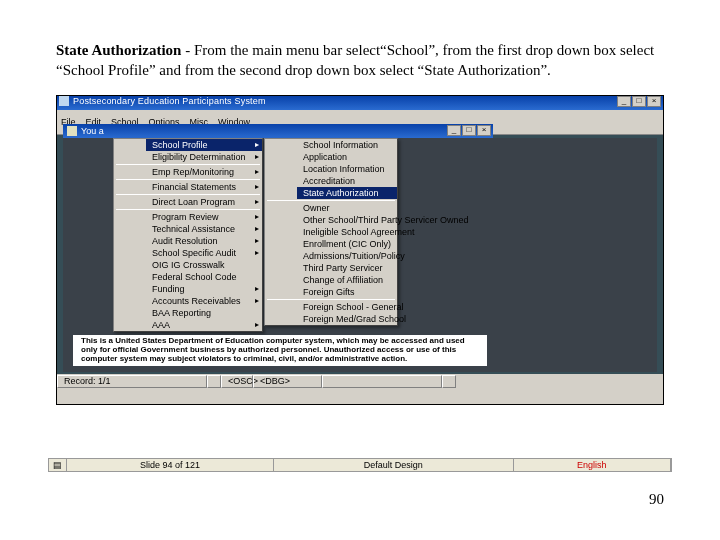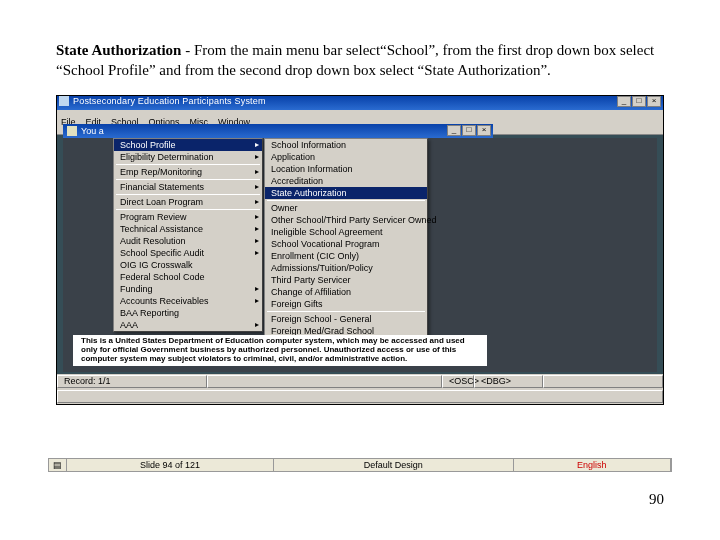--- a/index.html
+++ b/index.html
@@ -20,29 +20,29 @@
   .inner-window { position: absolute; top: 28px; left: 6px; right: 170px; height: 14px; background: linear-gradient(#0841a9,#2a6bd0); display: flex; align-items: center; color: #fff; }
   .inner-window .icon { width: 10px; height: 10px; background: #e0e0c0; margin: 0 4px; }
   .inner-window .title { flex: 1; font-size: 9px; }
   .inner-win-controls { display: flex; gap: 1px; margin-right: 2px; }
   .inner-win-controls span { width: 14px; height: 11px; background: #d4d0c8; border: 1px solid #808080; color:#000; font-size:8px; text-align:center; line-height:8px; }
 
   .dark-body { position: absolute; top: 42px; left: 6px; right: 6px; bottom: 32px; background: #3a4149; }
 
   .menu-panel { position: absolute; background: #d4d0c8; border: 1px solid #808080; border-right-color:#404040; border-bottom-color:#404040; box-shadow: 2px 2px 3px rgba(0,0,0,0.4); }
   .menu-left { top: 0; left: 50px; width: 150px; }
-  .menu-right { top: 0; left: 201px; width: 164px; }
-  .menu-item { padding: 1px 14px 1px 6px; font-size: 9px; color: #000; white-space: nowrap; position: relative; }
+  .menu-right { top: 0; left: 201px; width: 134px; }
+  .menu-item { padding: 1px 14px 1px 6px; font-size: 9px; color: #000; white-space: nowrap; position: relative; margin-left: 32px; }
   .menu-item.arrow::after { content: "▸"; position: absolute; right: 3px; font-size: 8px; }
   .menu-item.highlight { background: #0a246a; color: #fff; }
   .menu-sep { height: 1px; background: #808080; margin: 1px 2px; border-bottom: 1px solid #fff; }
 
   .disclaimer { position: absolute; left: 10px; right: 170px; bottom: 6px; background: #fff; color: #000; font-size: 8px; font-weight: bold; padding: 2px 8px; line-height: 1.1; }
 
-  .statusbar { position: absolute; left: 0; right: 0; bottom: 0; height: 30px; background: #d4d0c8; color: #000; display: flex; flex-direction: column; }
+  .statusbar { position: absolute; left: 0; right: 0; bottom: 0; height: 30px; background: #d4d0c8; color: #000; display: flex; flex-direction: row; }
   .status-row { display: flex; height: 15px; align-items: center; font-size: 9px; }
   .status-cell { border: 1px solid #808080; border-top-color:#fff; border-left-color:#fff; padding: 0 6px; height: 13px; display: flex; align-items: center; }
 
   .slide-bar { position: absolute; left: 48px; right: 48px; top: 458px; height: 14px; display: flex; font-family: Tahoma, Arial, sans-serif; font-size: 9px; color: #000; background: #ece9d8; border: 1px solid #999; }
   .slide-cell { border-right: 1px solid #999; padding: 0 4px; display:flex; align-items:center; }
 
   .page-number { position: absolute; right: 56px; bottom: 32px; font-size: 15px; }
 </style>
 </head>
 <body>
@@ -110,21 +110,20 @@
       <div class="menu-panel menu-right" id="menu-right">
           <div class="menu-item">School Information</div>
           <div class="menu-item">Application</div>
           <div class="menu-item">Location Information</div>
           <div class="menu-item">Accreditation</div>
           <div class="menu-item highlight">State Authorization</div>
           <div class="menu-sep"></div>
           <div class="menu-item">Owner</div>
           <div class="menu-item">Other School/Third Party Servicer Owned</div>
           <div class="menu-item">Ineligible School Agreement</div>
-          <div class="menu-item">School Vocational Program</div>
           <div class="menu-item">Enrollment (CIC Only)</div>
           <div class="menu-item">Admissions/Tuition/Policy</div>
           <div class="menu-item">Third Party Servicer</div>
           <div class="menu-item">Change of Affiliation</div>
           <div class="menu-item">Foreign Gifts</div>
           <div class="menu-sep"></div>
           <div class="menu-item">Foreign School - General</div>
           <div class="menu-item">Foreign Med/Grad School</div>
         </div>
 

